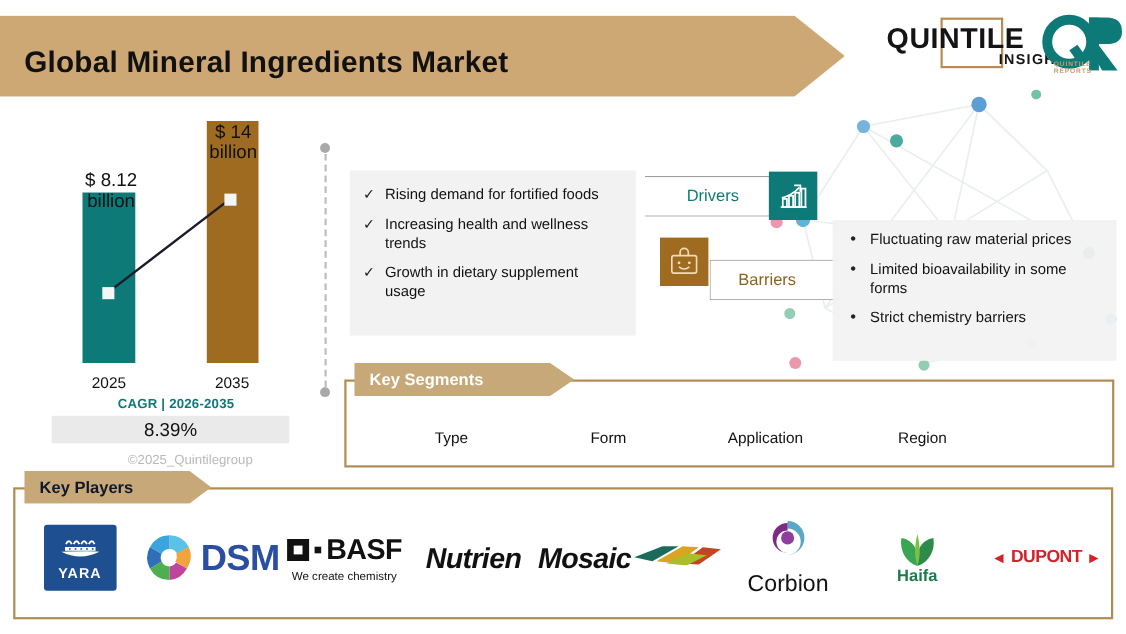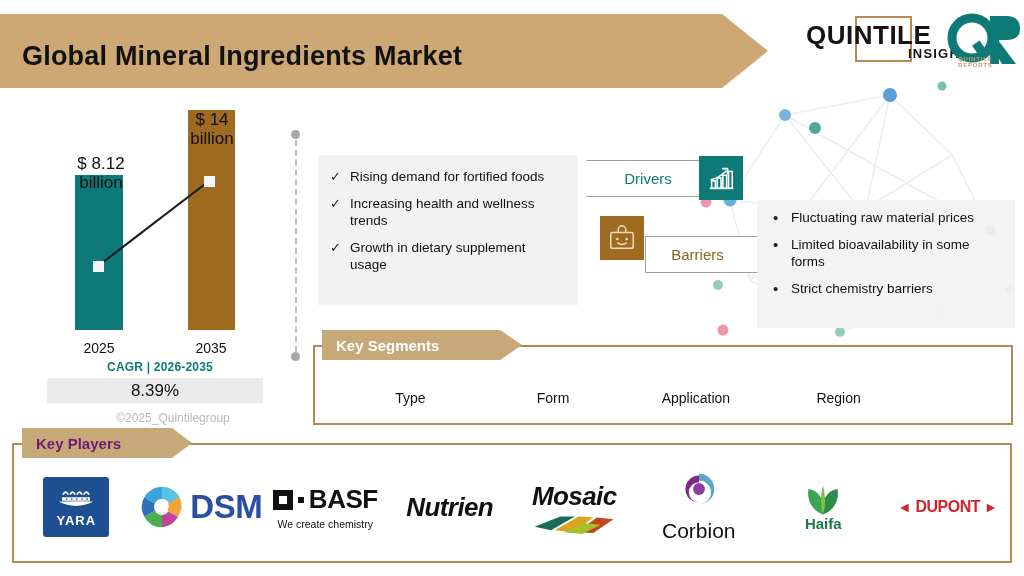--- a/index.html
+++ b/index.html
@@ -158,21 +158,21 @@
   .kp-panel{
     position:absolute;left:12px;top:443px;width:1000px;height:120px;
     border:2px solid #b08c52;box-sizing:border-box;background:#fff;
   }
   .kp-tab{
     position:absolute;left:22px;top:428px;width:170px;height:30px;
     background:#c7a878;
     clip-path:polygon(0 0, 150px 0, 170px 15px, 150px 30px, 0 30px);
     display:flex;align-items:center;
   }
-  .kp-tab span{font-size:15px;font-weight:bold;color:#701a75;padding-left:14px;}
+  .kp-tab span{font-size:15px;font-weight:bold;color:#0f172a;padding-left:14px;}
   .kp-row{
     position:absolute;left:14px;top:466px;width:996px;height:82px;
     display:flex;align-items:center;
   }
   .kp-cell{flex:1;display:flex;align-items:center;justify-content:center;height:82px;}
 
   
   .yara{
     width:66px;height:60px;background:#1d4f91;border-radius:3px;
     display:flex;flex-direction:column;align-items:center;justify-content:center;
@@ -180,21 +180,21 @@
   .yara-txt{color:#fff;font-size:13px;font-weight:bold;letter-spacing:1px;margin-top:1px;}
   .dsm-txt{font-size:33px;font-weight:bold;color:#2a4fa2;letter-spacing:-.5px;margin-left:5px;}
   .basf-wrap{display:flex;flex-direction:column;align-items:center;}
   .basf-top{display:flex;align-items:center;}
   .basf-sq{width:20px;height:20px;background:#111;position:relative;}
   .basf-sq::after{content:"";position:absolute;left:6px;top:6px;width:8px;height:8px;background:#fff;}
   .basf-dot{width:6px;height:6px;background:#111;margin:0 5px;}
   .basf-txt{font-size:26px;font-weight:bold;color:#111;letter-spacing:-.5px;}
   .basf-sub{font-size:10.5px;color:#111;margin-top:3px;}
   .nutrien-txt{font-size:26px;font-weight:bold;font-style:italic;color:#111;letter-spacing:-.6px;}
-  .mosaic-wrap{display:flex;flex-direction:column;align-items:center;}
+  .mosaic-wrap{display:flex;flex-direction:row;align-items:flex-start;}
   .mosaic-txt{font-size:26px;font-weight:bold;font-style:italic;color:#111;letter-spacing:-.6px;}
   .corbion-wrap{display:flex;flex-direction:column;align-items:center;}
   .corbion-txt{font-size:21px;color:#111;margin-top:13px;}
   .haifa-wrap{display:flex;flex-direction:column;align-items:center;}
   .haifa-txt{font-size:15px;font-weight:bold;color:#1c7a4a;margin-top:-2px;}
   .dupont-wrap{display:flex;align-items:center;}
   .dupont-txt{font-size:16px;font-weight:bold;color:#d1232a;letter-spacing:-.5px;}
   .dupont-car{color:#d1232a;font-size:14px;margin:0 4px;}
 </style>
 </head>

